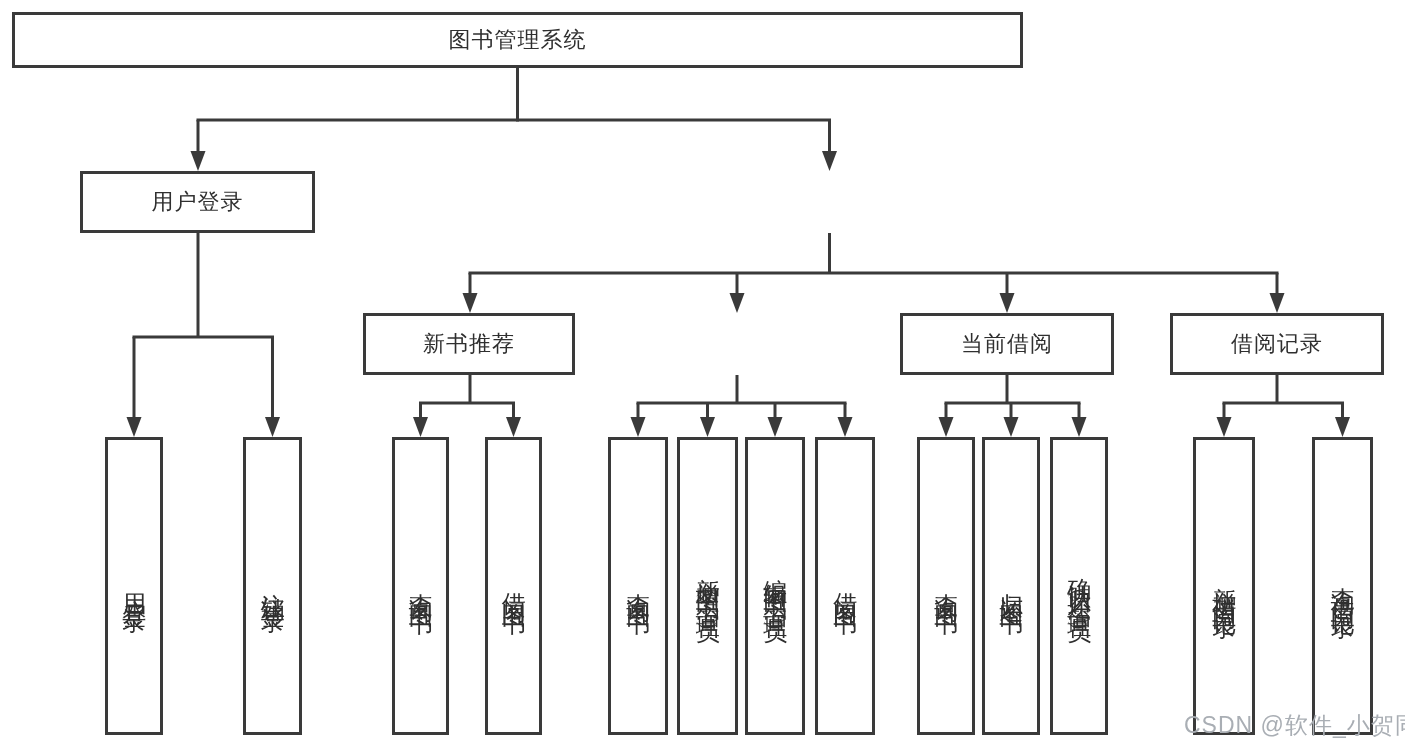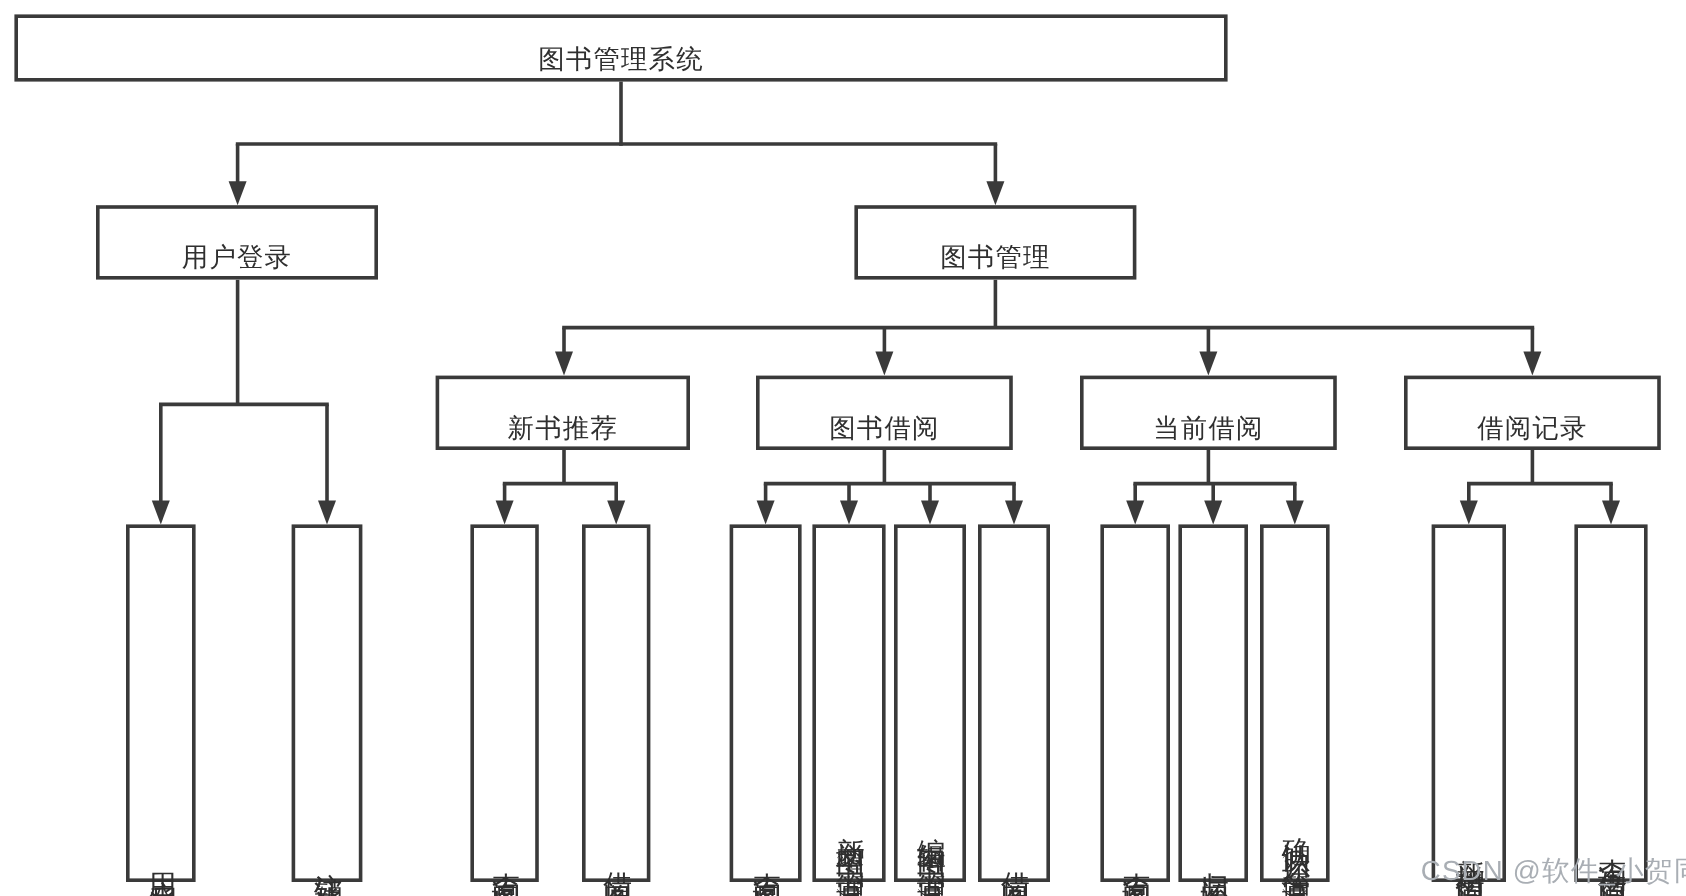--- a/index.html
+++ b/index.html
@@ -26,21 +26,21 @@
     width: 1405px; height: 747px;
     pointer-events: none;
   }
   .wires line { stroke: var(--line); stroke-width: 3; }
   .wires path { fill: var(--line); stroke: none; }
   .box {
     position: absolute;
     background: var(--background);
     border: 3px solid var(--box-border);
     display: flex;
-    align-items: flex-end;
+    align-items: center;
     justify-content: center;
     text-align: center;
     font-size: 22px;
     letter-spacing: 1px;
     color: var(--text);
   }
   .box.v span {
     writing-mode: vertical-lr;
     text-orientation: mixed;
     font-size: 24px;
@@ -126,29 +126,23 @@
     <path d="M1342.5 437 l-7.5 -20 h15 z"></path>
   </svg>
 
   <div class="box" style="left:12px;top:12px;width:1011px;height:56px">
     <span>图书管理系统</span>
   </div>
 
   <div class="box" style="left:80px;top:171px;width:235px;height:62px">
     <span>用户登录</span>
   </div>
-  <div class="box" style="left:712px;top:171px;width:235px;height:62px">
-    <span>图书管理</span>
-  </div>
 
   <div class="box" style="left:363px;top:313px;width:212px;height:62px">
     <span>新书推荐</span>
-  </div>
-  <div class="box" style="left:630px;top:313px;width:214px;height:62px">
-    <span>图书借阅</span>
   </div>
   <div class="box" style="left:900px;top:313px;width:214px;height:62px">
     <span>当前借阅</span>
   </div>
   <div class="box" style="left:1170px;top:313px;width:214px;height:62px">
     <span>借阅记录</span>
   </div>
 
   <div class="box v" style="left:105px;top:437px;width:58px;height:298px">
     <span>用户登录</span>

